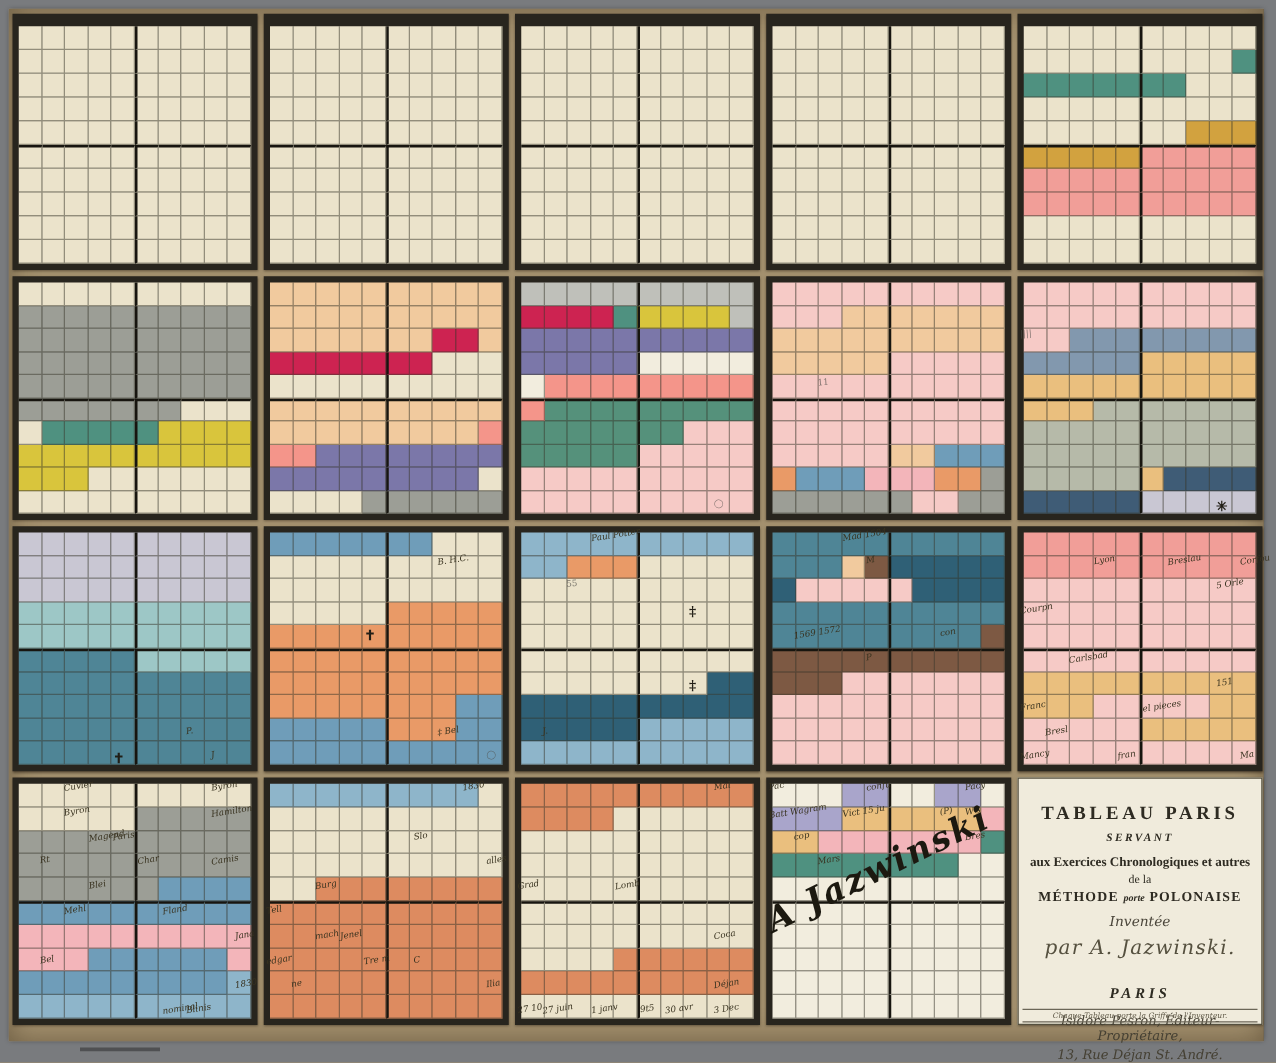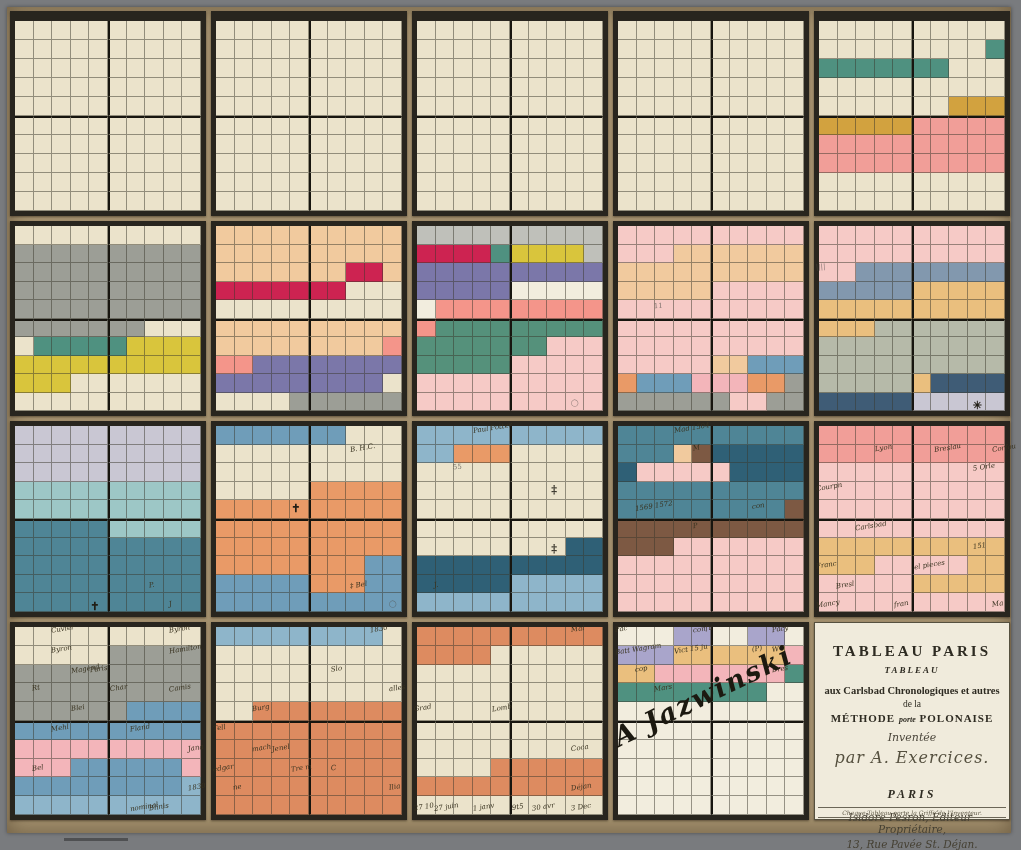--- a/index.html
+++ b/index.html
@@ -2139,31 +2139,31 @@
         <span class="ann ink" style="left: 31%; top: 12%;">Vict 15 ju</span>
         <span class="ann ink" style="left: 71%; top: 12%;">(P)</span>
         <span class="ann ink" style="left: 81%; top: 12%;">WG</span>
         <span class="ann ink" style="left: 11%; top: 22%;">cop</span>
         <span class="ann ink" style="left: 81%; top: 22%;">Bres</span>
         <span class="ann ink" style="left: 21%; top: 32%;">Mars</span>
         <span class="ann signature" style="left: 1%; top: 52%;">A Jazwinski</span>
       </div>
       <div class="panel text-panel">
       <div class="tp-l1">TABLEAU PARIS</div>
-      <div class="tp-l2">TABLEAU</div>
-      <div class="tp-l3">aux Carlsbad Chronologiques et autres</div>
+      <div class="tp-l2">SERVANT</div>
+      <div class="tp-l3">aux Exercices Chronologiques et autres</div>
       <div class="tp-l4">de la</div>
       <div class="tp-l5">
         <span>MÉTHODE</span>
         <span class="dite">porte</span>
         <span>POLONAISE</span>
       </div>
       <div class="tp-l6">Inventée</div>
-      <div class="tp-l7">par A. Exercices.</div>
+      <div class="tp-l7">par A. Jazwinski.</div>
       <div class="tp-l8">PARIS</div>
       <div class="tp-l9">Isidore Pesron, Éditeur-Propriétaire,</div>
-      <div class="tp-l10">13, Rue Pavée St. Déjan.</div>
+      <div class="tp-l10">13, Rue Déjan St. André.</div>
 
       <div class="tp-footer">Chaque Tableau porte la Griffe de l'Inventeur.</div>
     </div>
   </div>
 </div>
 <div class="microtext"></div>
 
 </body></html>

